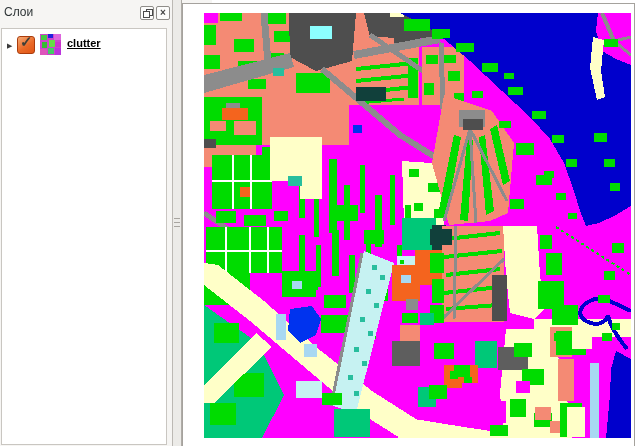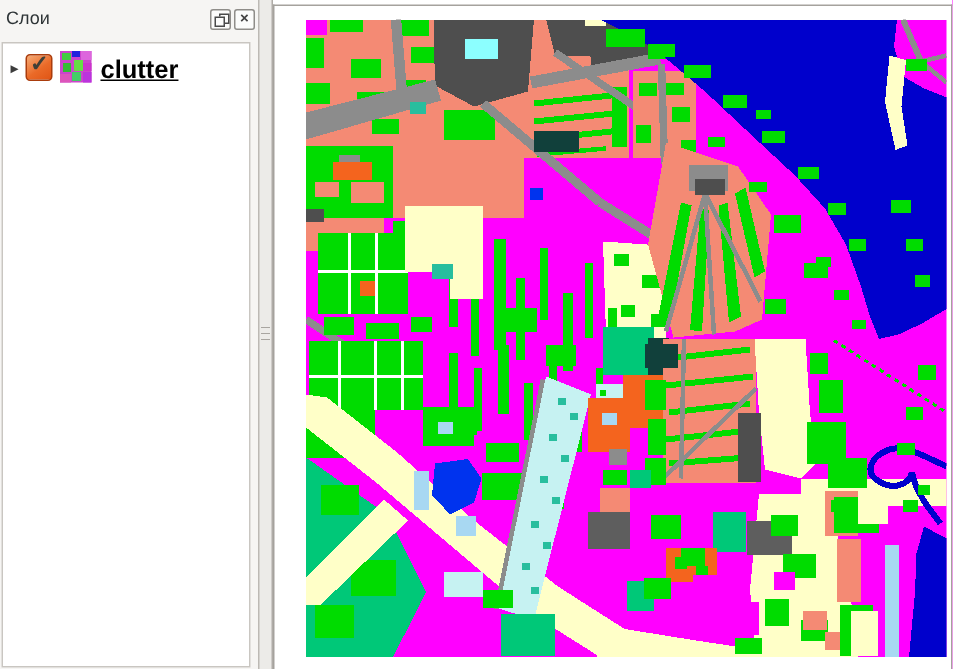--- a/index.html
+++ b/index.html
@@ -1,37 +1,37 @@
 <!DOCTYPE html>
 <html><head>
 <meta charset="utf-8">
 <style>
   html,body{margin:0;padding:0}
   body{width:635px;height:446px;position:relative;overflow:hidden;
        background:#ffffff;font-family:"Liberation Sans",sans-serif;}
 
   
-  .dock{position:absolute;left:0;top:0;width:172px;height:446px;background:#f6f5f3;}
+  .dock{position:absolute;left:0;top:0;width:172px;height:446px;background:#f6f5f3;padding-left:40px;}
   .dock-title{position:absolute;left:4px;top:5px;font-size:12px;color:#2e3436;}
   .dock-btn{position:absolute;top:6px;width:14px;height:14px;box-sizing:border-box;
             border:1px solid #8f8d89;border-radius:2px;background:#fcfcfb;cursor:default;}
   .btn-restore{left:140px;}
   .btn-close{left:156px;color:#444;font-size:10px;font-weight:bold;line-height:12px;text-align:center;}
   .restore-b{position:absolute;left:5px;top:2px;width:5px;height:5px;border:1px solid #4a4a4a;}
   .restore-a{position:absolute;left:2px;top:4px;width:5px;height:5px;border:1px solid #4a4a4a;background:#fcfcfb;}
 
   .layer-tree{position:absolute;left:1px;top:28px;width:166px;height:417px;box-sizing:border-box;
               background:#ffffff;border:1px solid #c9c6c1;}
   .expander{position:absolute;left:5px;top:11px;font-size:7px;color:#3c3c3c;}
   .layer-checkbox{position:absolute;left:15px;top:5px;width:18px;height:18px;box-sizing:border-box;
                   border:1px solid #aa3c0c;border-radius:3px;
                   background:linear-gradient(145deg,#f6ac77 0%,#ea6a28 55%,#e05515 100%);}
   .layer-checkbox .check{position:absolute;left:2px;top:-4px;font-size:15px;font-weight:bold;color:#3f3f37;}
   .layer-thumb{position:absolute;left:38px;top:3px;width:21px;height:21px;}
-  .layer-label{position:absolute;left:65px;top:6px;font-size:17px;font-weight:bold;
+  .layer-label{position:absolute;left:65px;top:6px;font-size:11px;font-weight:bold;
                text-decoration:underline;color:#000;}
   .tree-row{position:absolute;left:0;top:2px;width:164px;height:26px;}
 
   
   .splitter{position:absolute;left:172px;top:0;width:10px;height:446px;box-sizing:border-box;
             background:#ecebe8;border-left:1px solid #bcb9b4;border-right:1px solid #aFaCa7;}
   .splitter-grip{position:absolute;left:1px;top:218px;width:6px;height:12px;
                  background:repeating-linear-gradient(to bottom,#a8a5a0 0,#a8a5a0 1px,transparent 1px,transparent 4px);}
 
   

